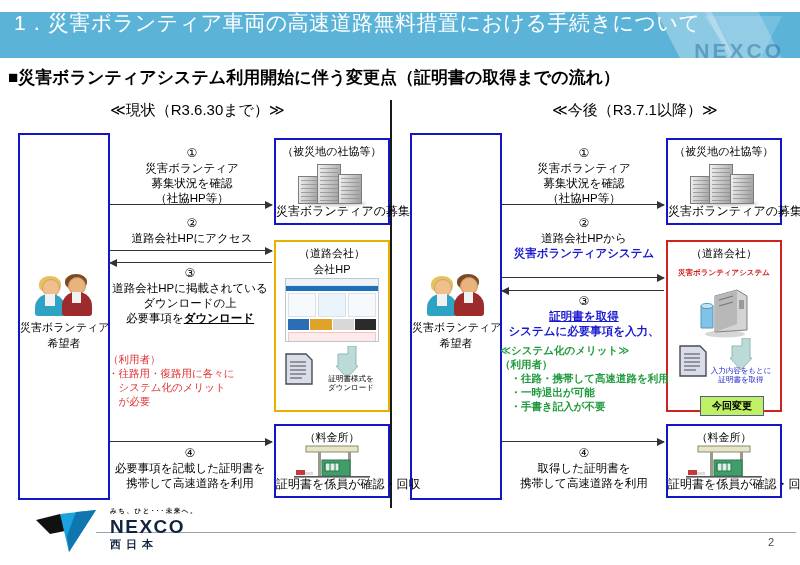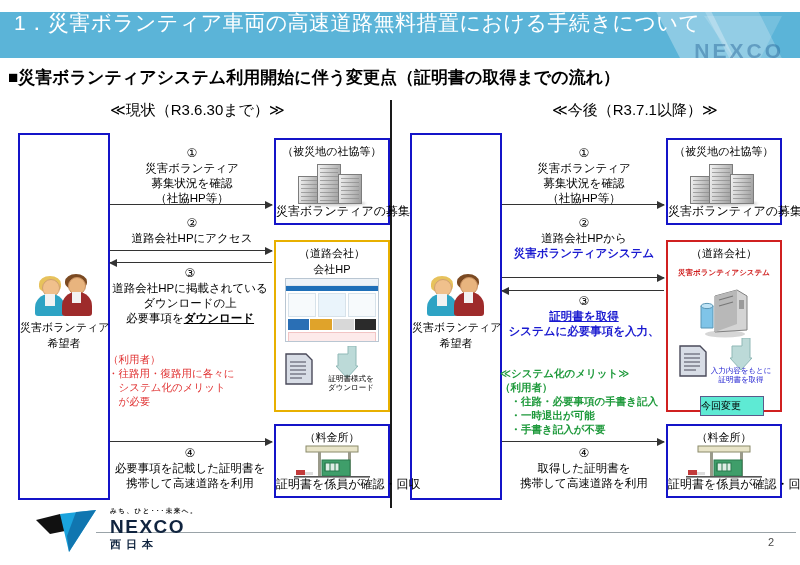--- a/index.html
+++ b/index.html
@@ -133,22 +133,22 @@
     position:absolute;left:0;right:0;top:26px;text-align:center;
     font-size:7.5px;font-weight:bold;color:#d02020;white-space:nowrap;
   }
 
   
   .toll{position:absolute;left:50%;top:18px;transform:translateX(-50%);width:80px;height:36px;}
 
   
   .badge{
     position:absolute;left:700px;top:396px;width:62px;height:18px;
-    background:#5eead4;border:1px solid #5a5a8a;
-    font-size:10px;font-weight:normal;text-align:left;line-height:18px;
+    background:#bef264;border:1px solid #5a5a8a;
+    font-size:10px;font-weight:bold;text-align:center;line-height:18px;
   }
 
   
   .flow{position:absolute;text-align:center;white-space:nowrap;}
   .num{font-size:12px;line-height:15px;}
   .ftxt{font-size:11.5px;line-height:15px;}
   .ftxt.blue{color:#1a1ad0;font-weight:bold;}
   .u{text-decoration:underline;}
   .b{font-weight:bold;}
 
@@ -389,24 +389,24 @@
   </div>
   <div class="arrow-r" style="left:502px;top:277px;width:162px;"></div>
   <div class="arrow-l" style="left:502px;top:290px;width:162px;"></div>
 
   <div class="flow" style="left:492px;top:294px;width:184px;">
     <div class="num">③</div>
     <div class="ftxt blue u">証明書を取得</div>
     <div class="ftxt blue">システムに必要事項を入力、</div>
   </div>
 
-  <div class="note-green" style="left:500px;top:366px;">
+  <div class="note-green" style="left:500px;top:343px;">
     <div>≪システム化のメリット≫</div>
     <div>（利用者）</div>
-    <div>　・往路・必要事項の手書き記入</div>
+    <div>　・往路・携帯して高速道路を利用</div>
     <div>　・一時退出が可能</div>
     <div>　・手書き記入が不要</div>
   </div>
 
   <div class="arrow-r" style="left:502px;top:441px;width:162px;"></div>
   <div class="flow" style="left:492px;top:446px;width:184px;">
     <div class="num">④</div>
     <div class="ftxt">取得した証明書を</div>
     <div class="ftxt">携帯して高速道路を利用</div>
   </div>

